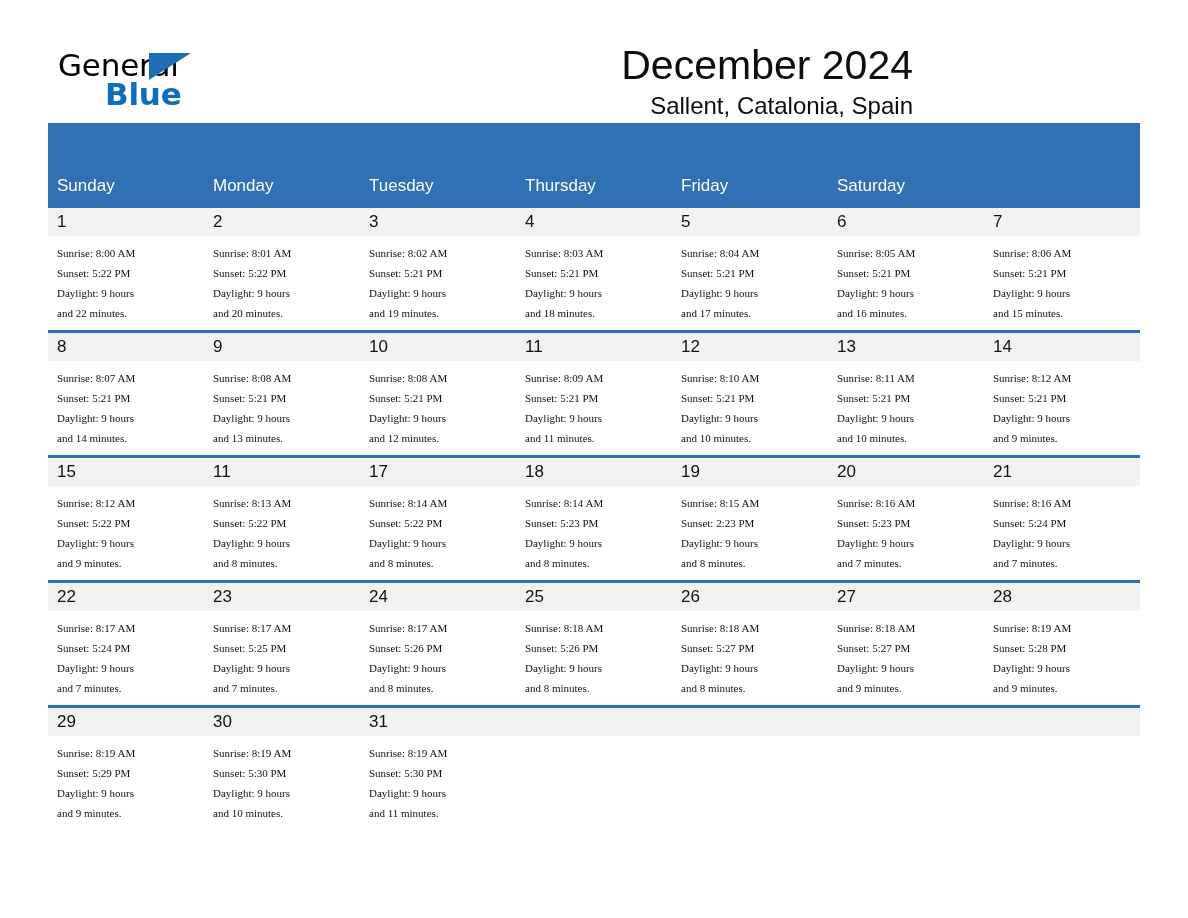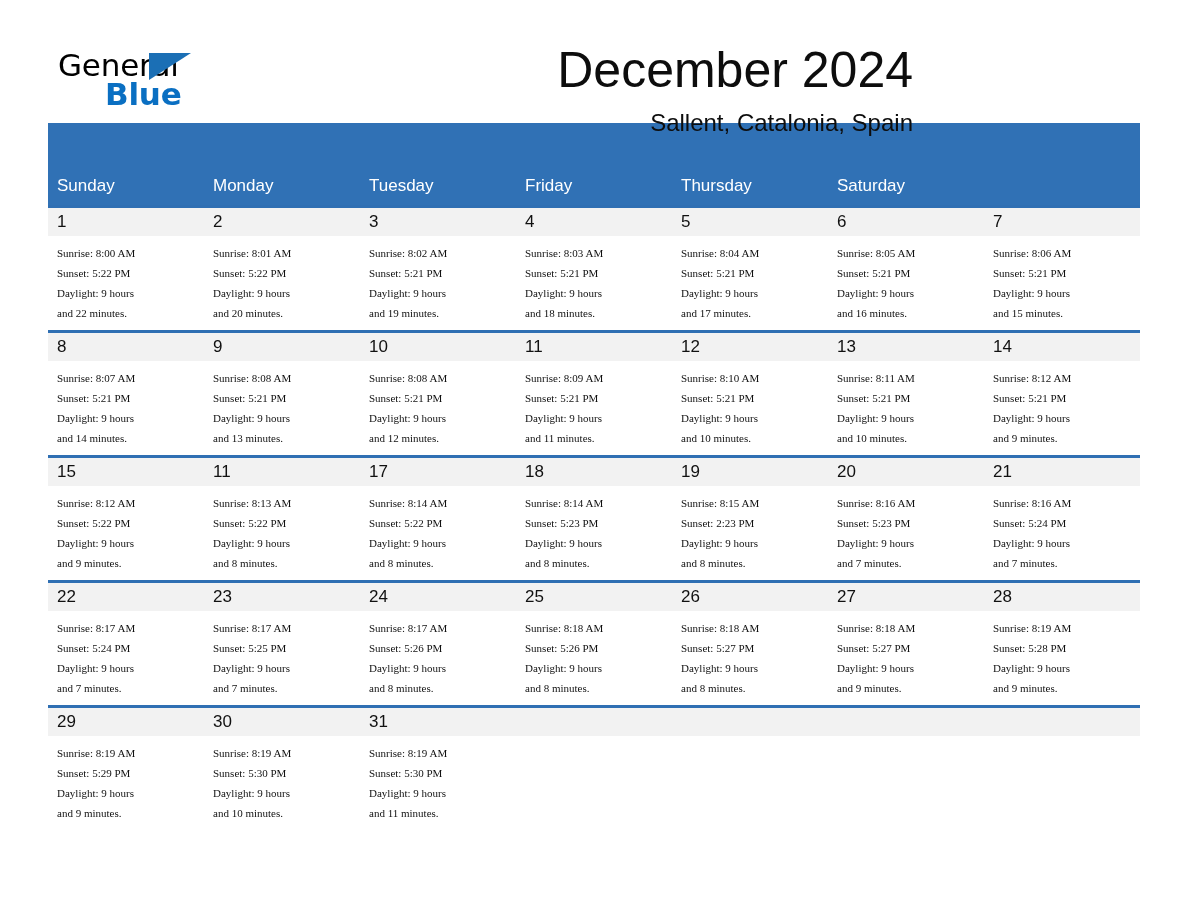--- a/index.html
+++ b/index.html
@@ -65,31 +65,31 @@
     letter-spacing: -0.2px;
     color: #0a6fc2;
     font-family: "DejaVu Sans", sans-serif;
     font-weight: 700;
   }
   .title-block {
     text-align: right;
     padding-right: 2px;
   }
   .cal-title {
-    font-size: 50px;
+    font-size: 41px;
     font-weight: 400;
     line-height: 1.05;
     color: #0d0d0d;
     letter-spacing: 0px;
   }
   .cal-subtitle {
     font-size: 24px;
     font-weight: 400;
     color: #0d0d0d;
-    margin-top: 13px;
+    margin-top: 6px;
     line-height: 1.1;
   }
 
   
   .calendar {
     margin-top: 11px;
     width: 1092px;
   }
   .weekday-row {
     display: grid;
@@ -157,22 +157,22 @@
     </div>
 
   </div>
 
   <div class="calendar">
 
     <div class="weekday-row">
       <div class="weekday">Sunday</div>
       <div class="weekday">Monday</div>
       <div class="weekday">Tuesday</div>
+      <div class="weekday">Thursday</div>
       <div class="weekday">Friday</div>
-      <div class="weekday">Thursday</div>
       <div class="weekday">Saturday</div>
     </div>
 
     <div class="week">
       <div class="day">
           <div class="day-num">1</div>
           <div class="day-info">Sunrise: 8:00 AM
 Sunset: 5:22 PM
 Daylight: 9 hours
 and 22 minutes.</div>

